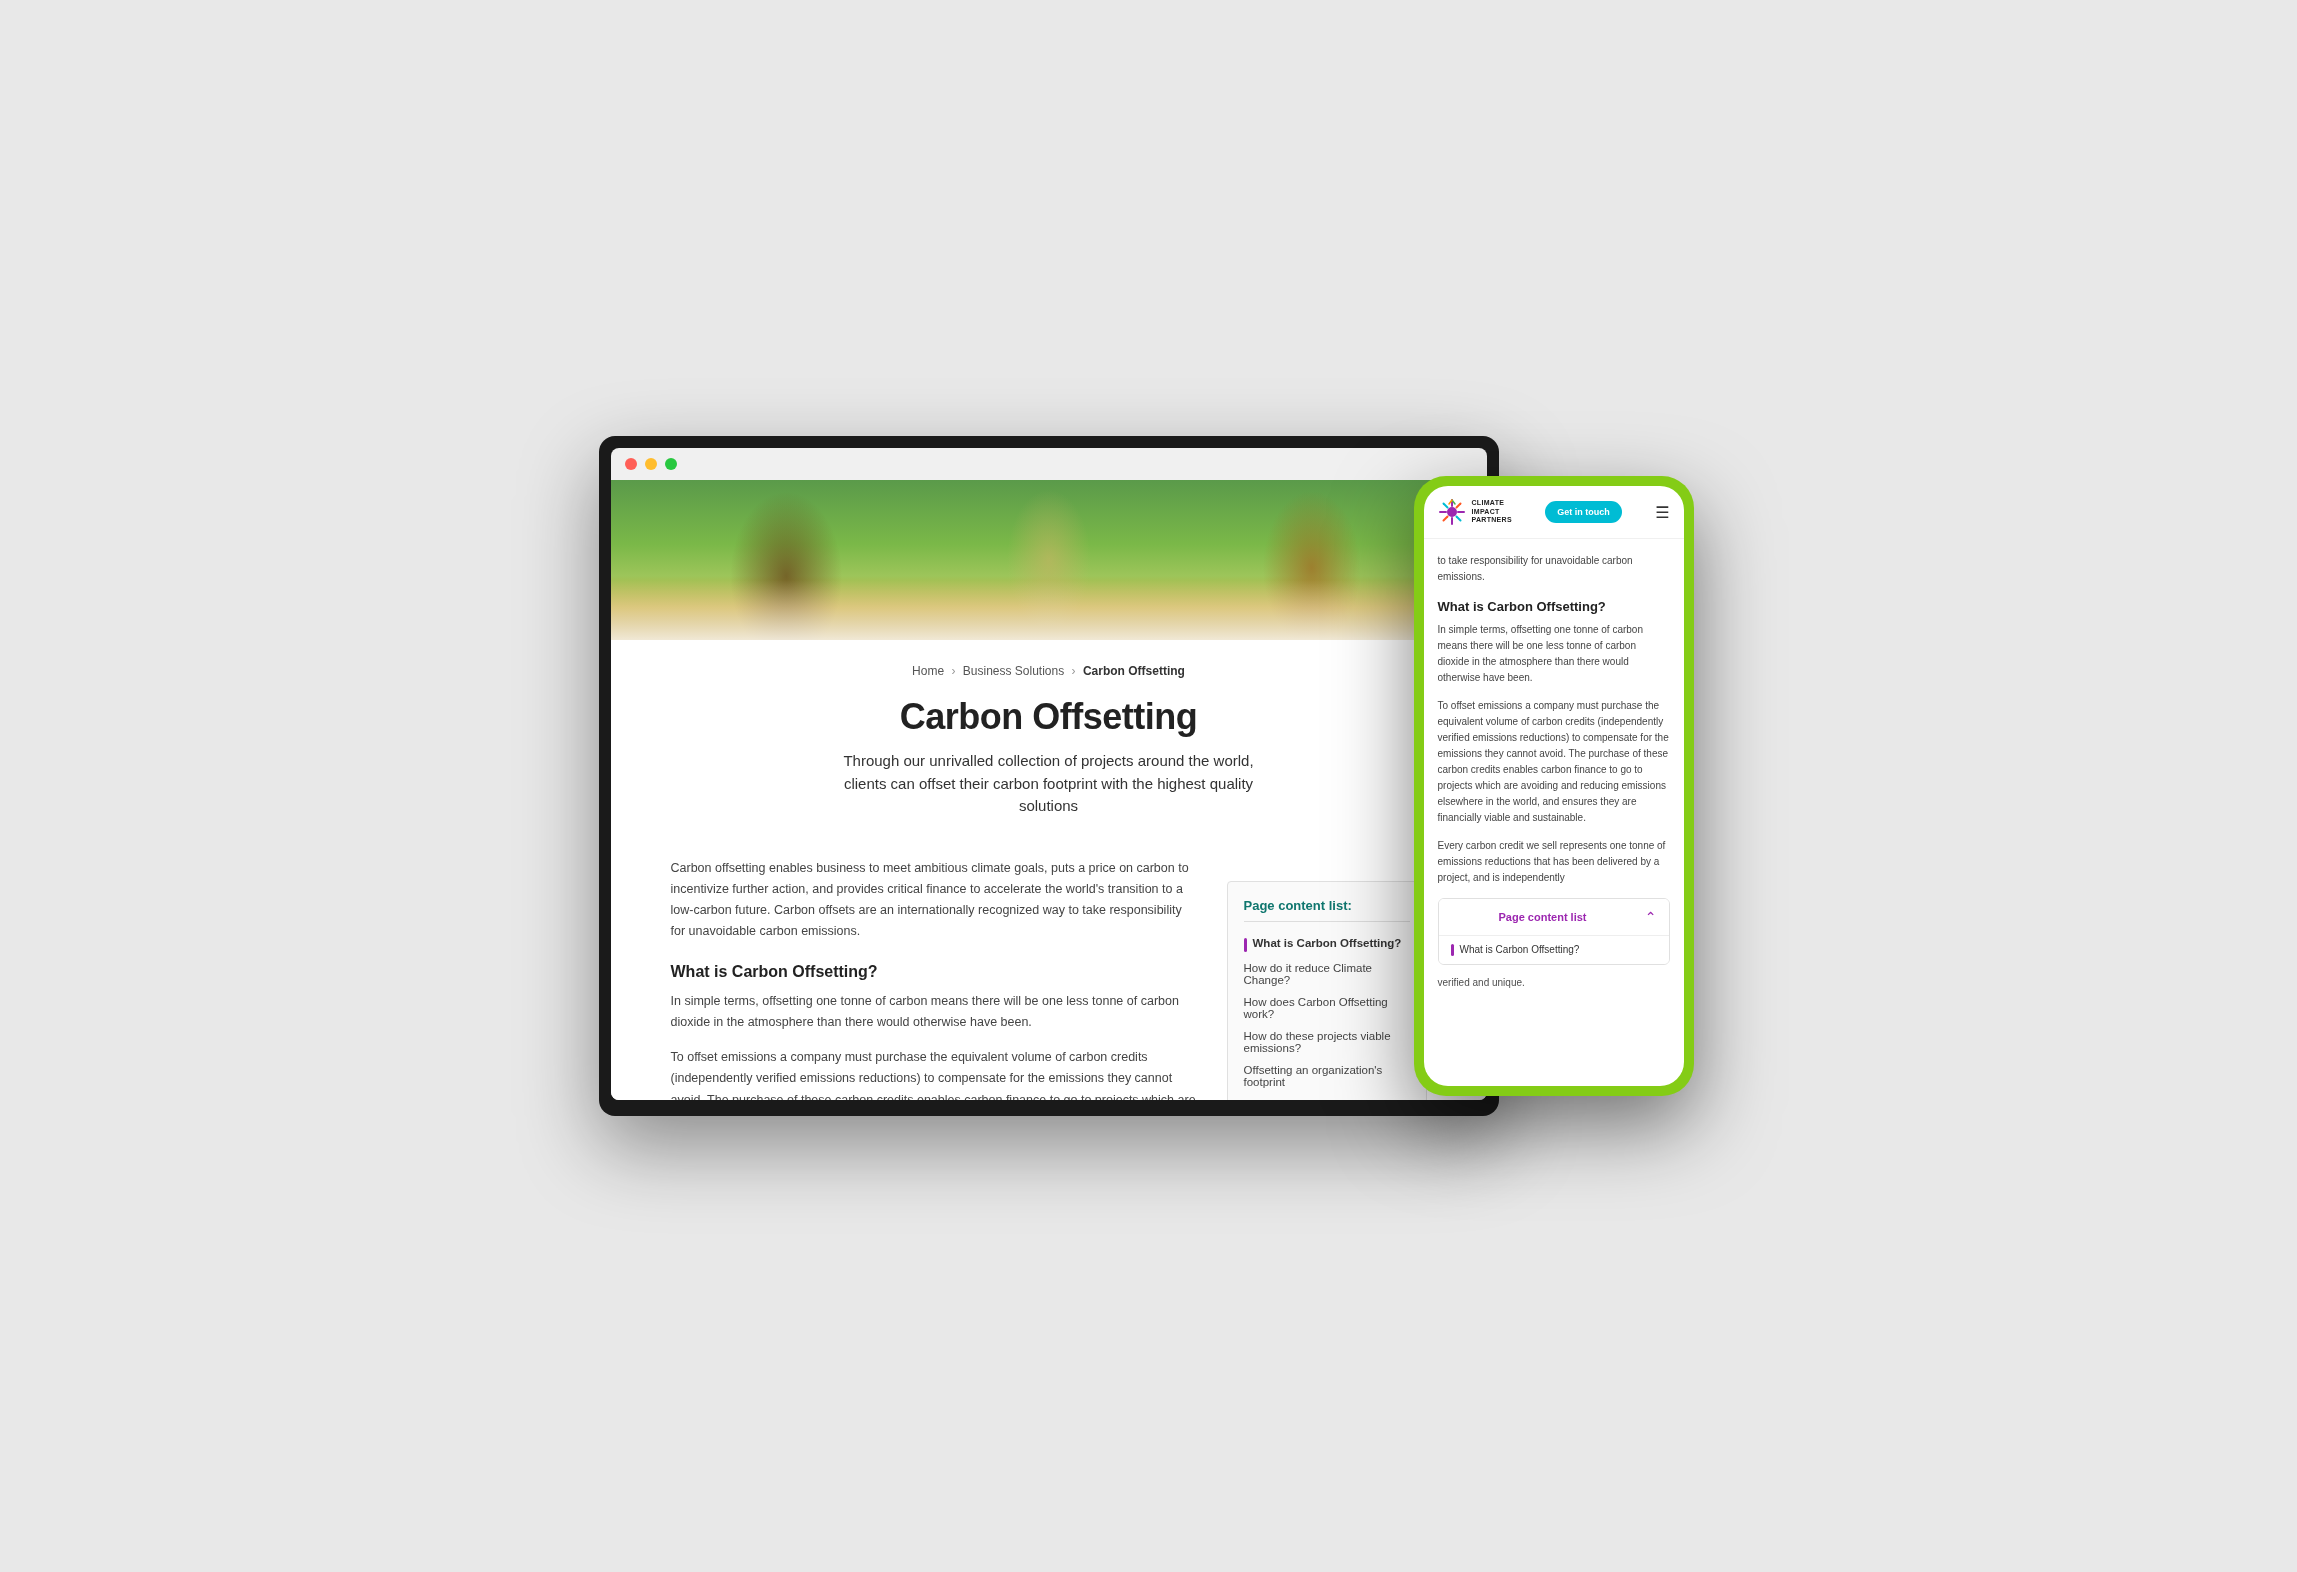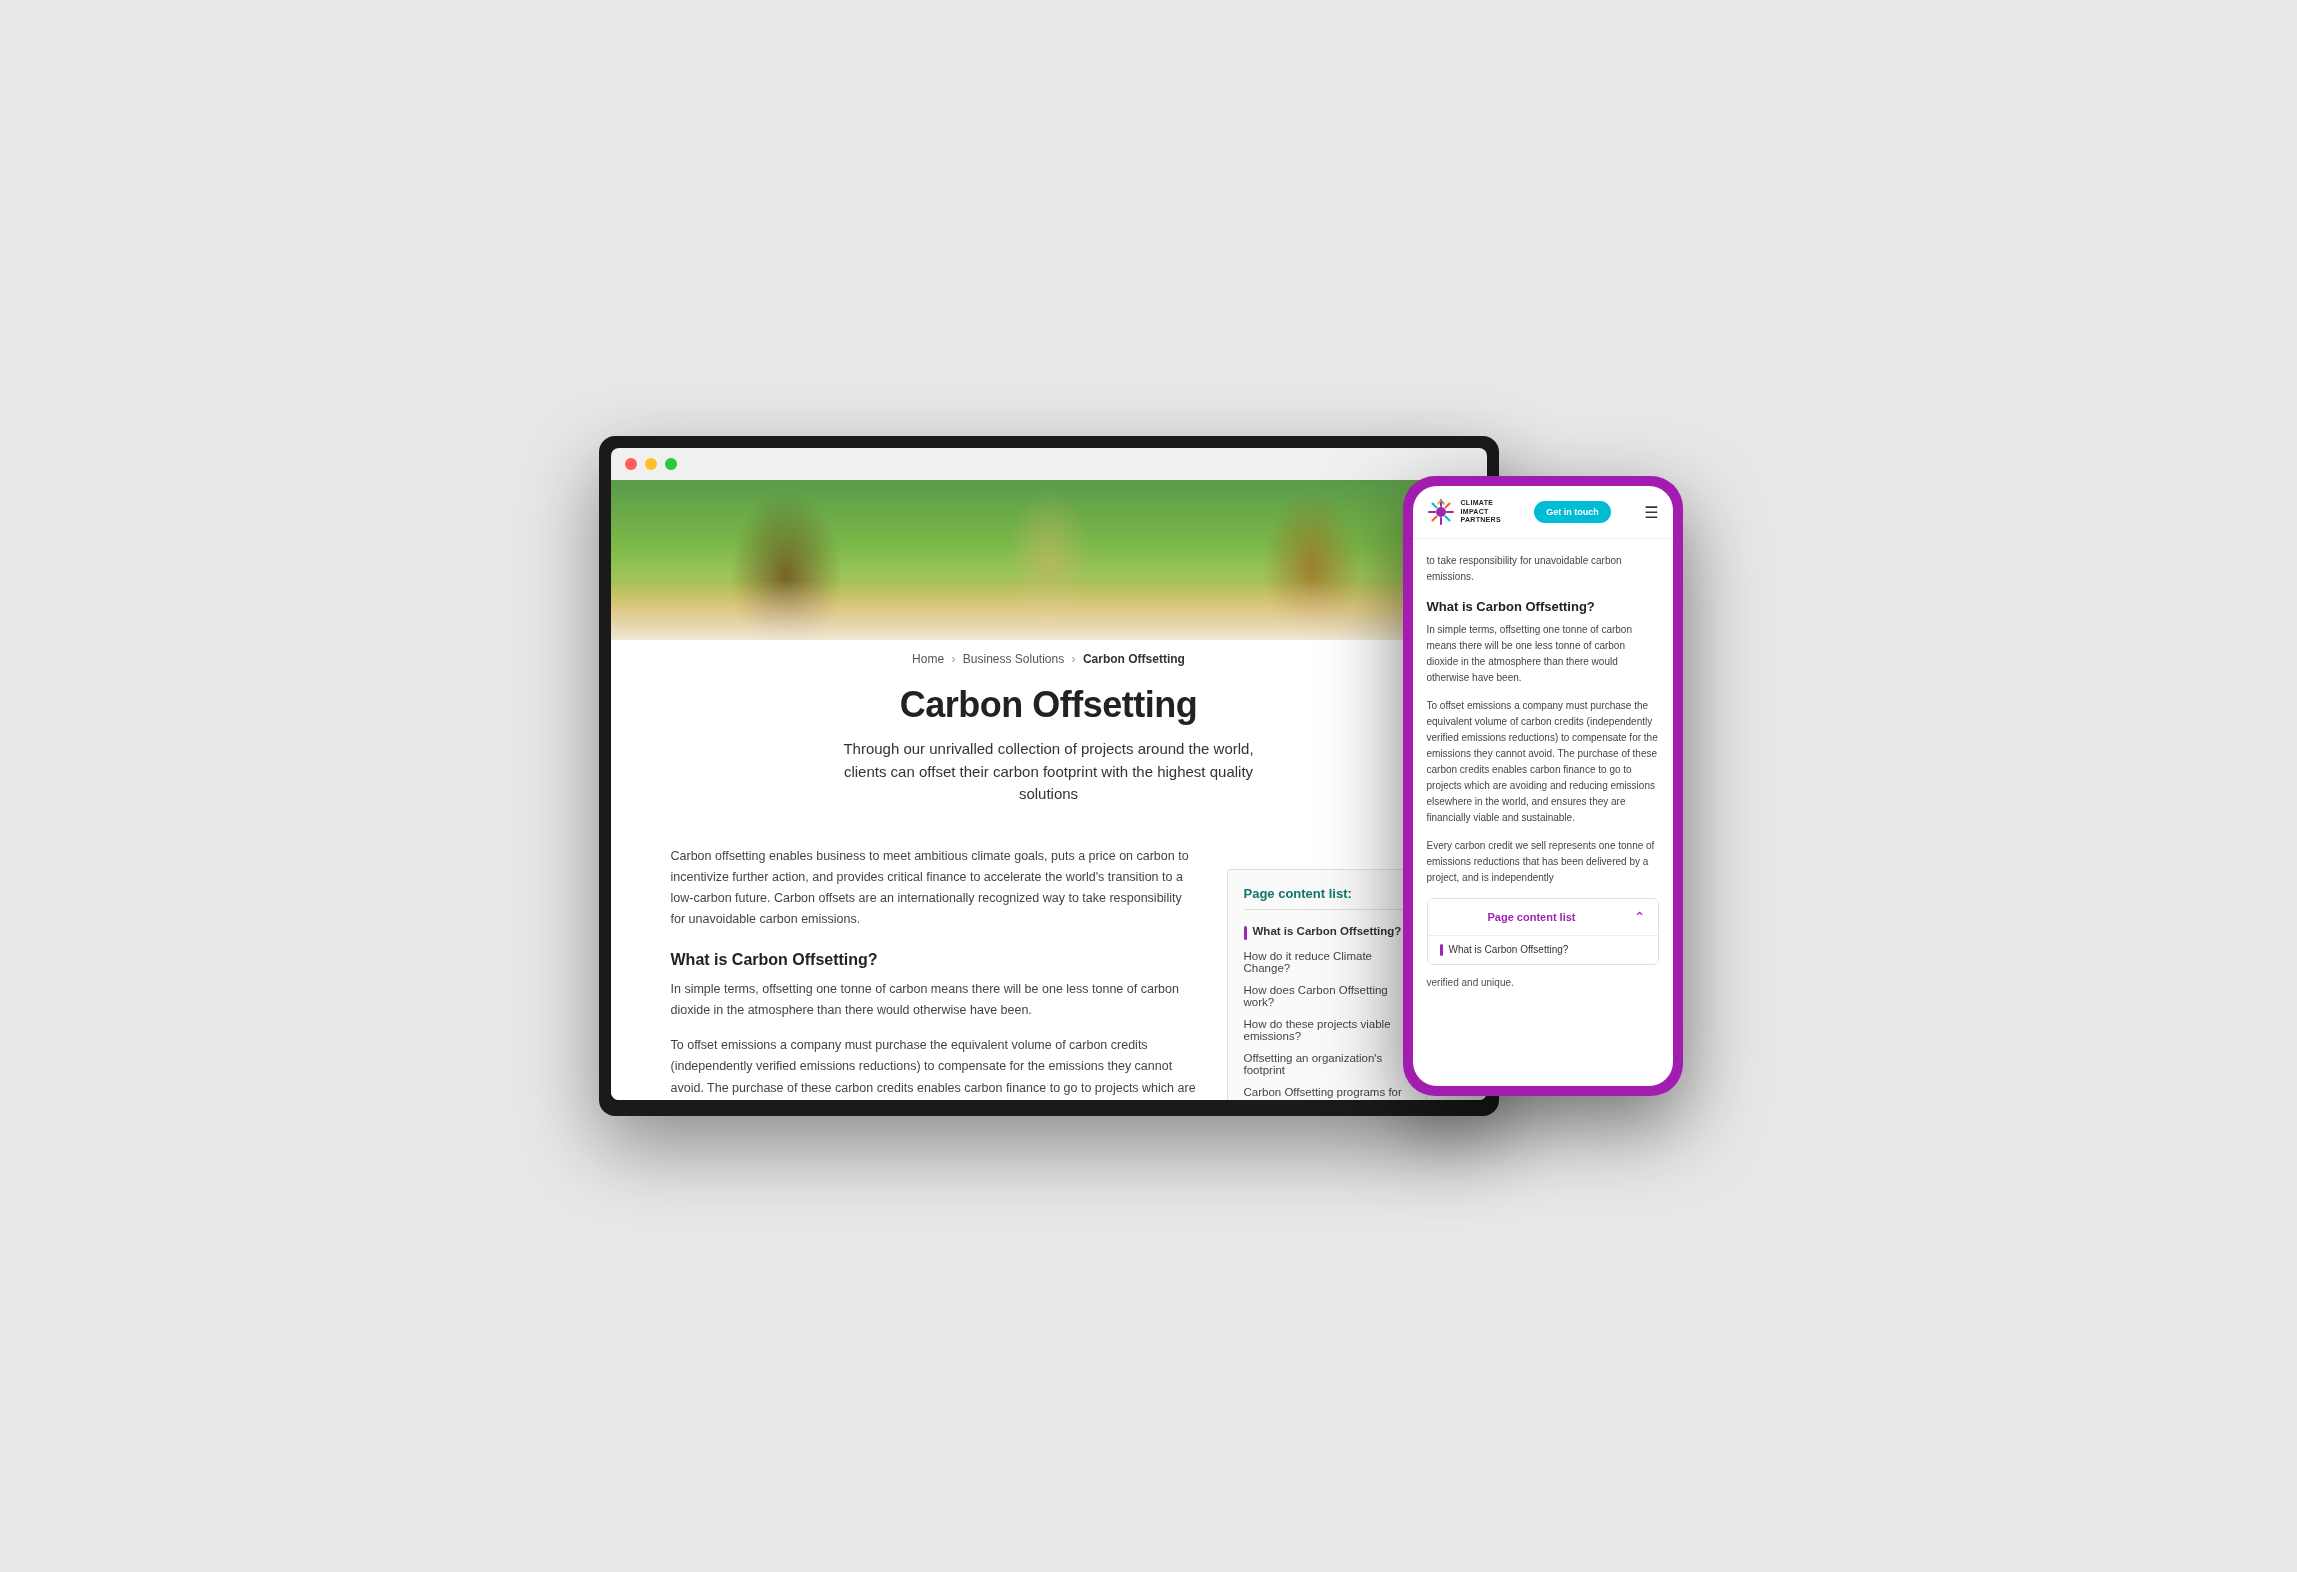--- a/index.html
+++ b/index.html
@@ -50,20 +50,21 @@
     .tl-yellow { background: #ffbd2e; }
     .tl-green { background: #28c840; }
 
     .desktop-screen {
       background: #fff;
       border-radius: 0 0 8px 8px;
       overflow: hidden;
       height: calc(100% - 36px);
       display: flex;
       flex-direction: column;
+      gap: 12px;
     }
 
     .hero-image {
       height: 160px;
       background: linear-gradient(135deg, #4a7c4e 0%, #6aaa5e 30%, #8bc34a 50%, #c8a020 80%, #d4a030 100%);
       position: relative;
       overflow: hidden;
       flex-shrink: 0;
     }
 
@@ -190,25 +191,25 @@
       min-height: 14px;
       background: #9c27b0;
       border-radius: 2px;
       flex-shrink: 0;
       margin-top: 1px;
     }
 
     
     .mobile-mockup {
       position: absolute;
-      right: 16px;
+      right: 5px;
       top: 40px;
       width: 280px;
       height: 620px;
-      background: #a21caf;
+      background: #84cc16;
       border-radius: 32px;
       padding: 10px;
       box-shadow: 0 30px 80px rgba(0,0,0,0.5);
       z-index: 10;
     }
 
     .mobile-screen {
       background: #fff;
       border-radius: 24px;
       overflow: hidden;

